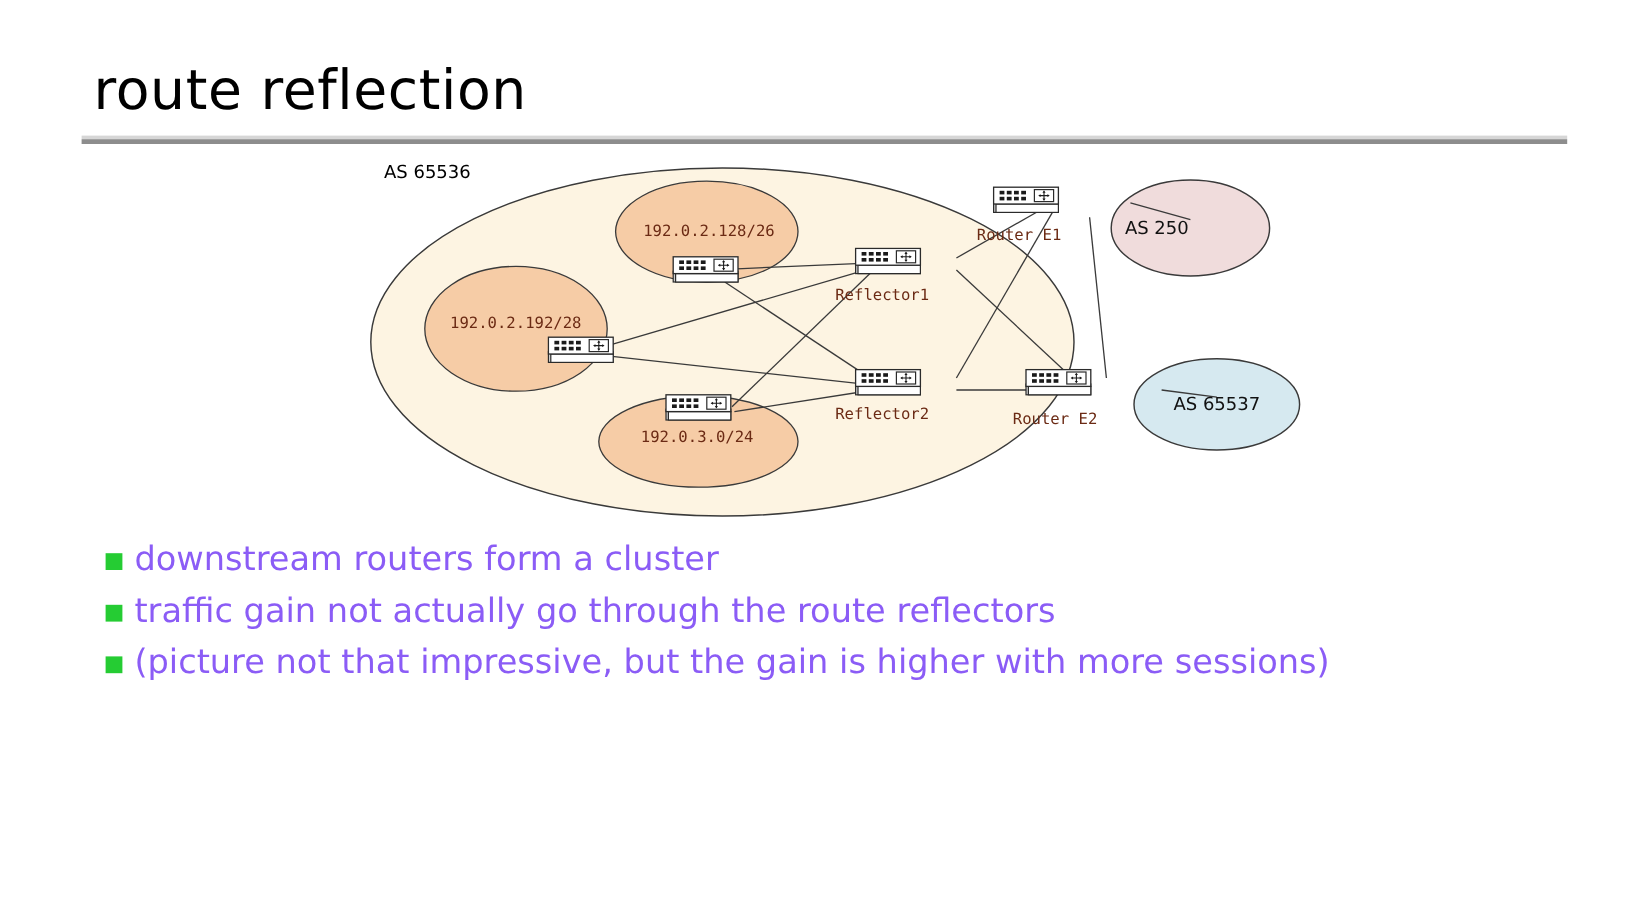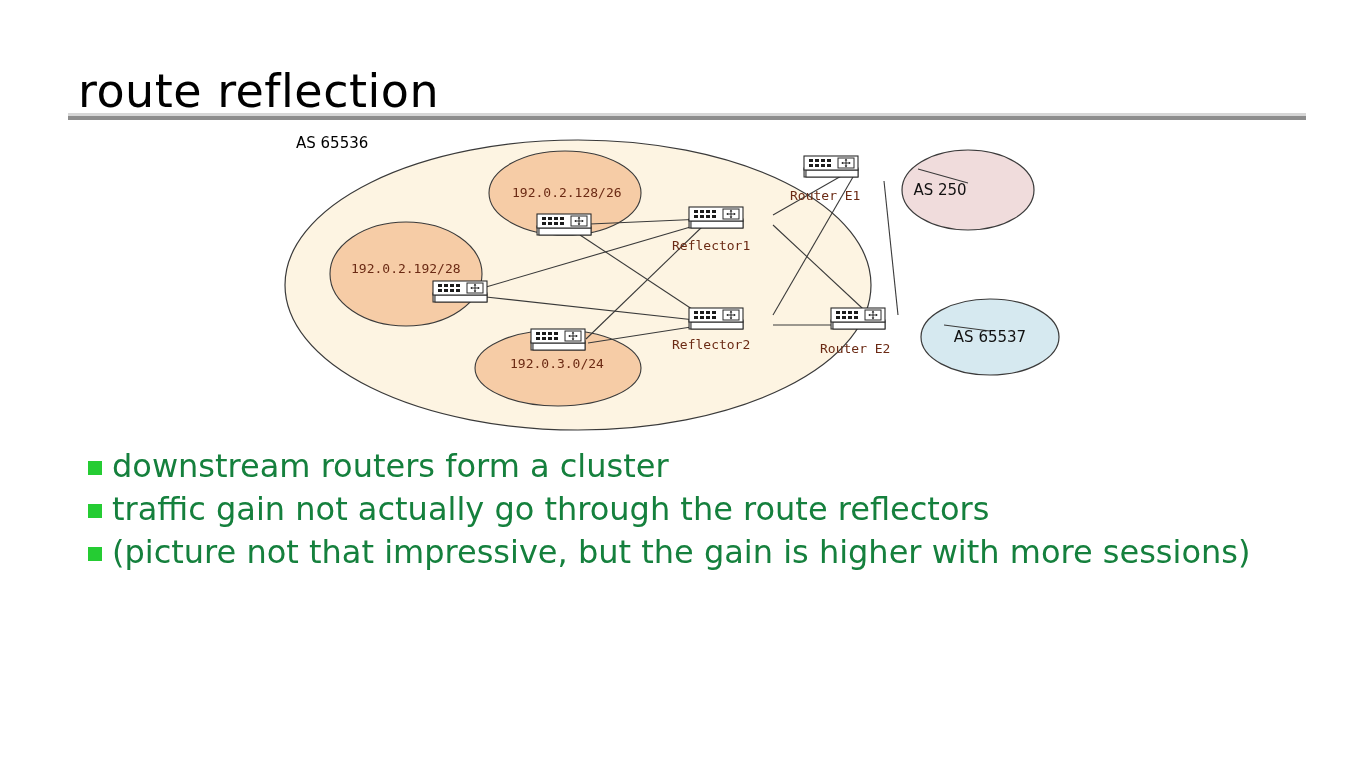--- a/index.html
+++ b/index.html
@@ -13,21 +13,21 @@
     height: 768px;
     position: relative;
     overflow: hidden;
     font-family: "DejaVu Sans", sans-serif;
   }
 
   
   #slide-title {
     position: absolute;
     left: 78px;
-    top: 64px;
+    top: 48px;
     font-family: "DejaVu Sans", sans-serif;
     font-size: 46px;
     font-weight: 400;
     letter-spacing: 0.5px;
     color: #000000;
     white-space: nowrap;
   }
   #title-rule {
     position: absolute;
     left: 68px;
@@ -46,21 +46,21 @@
     position: absolute;
     left: 0; top: 3px;
     width: 100%;
     height: 4px;
     background: #8d8d8d;
   }
 
   
   #diagram {
     position: absolute;
-    left: 268px;
+    left: 292px;
     top: 125px;
     width: 820px;
     height: 320px;
   }
   #diagram svg {
     display: block;
   }
 
   .as-label-text {
     font-family: "DejaVu Sans", sans-serif;
@@ -103,22 +103,22 @@
   .bullet-marker {
     flex: 0 0 auto;
     width: 14px;
     height: 14px;
     background: #25cc33;
     margin-right: 10px;
     margin-top: 4px;
   }
   .bullet-text {
     font-family: "DejaVu Sans", sans-serif;
-    font-size: 32px;
-    color: #15803d;
+    font-size: 28px;
+    color: #8b5cf6;
     white-space: nowrap;
     line-height: 1;
   }
 </style>
 </head>
 <body>
 
 <div id="slide-title">route reflection</div>
 
 <div id="title-rule">

